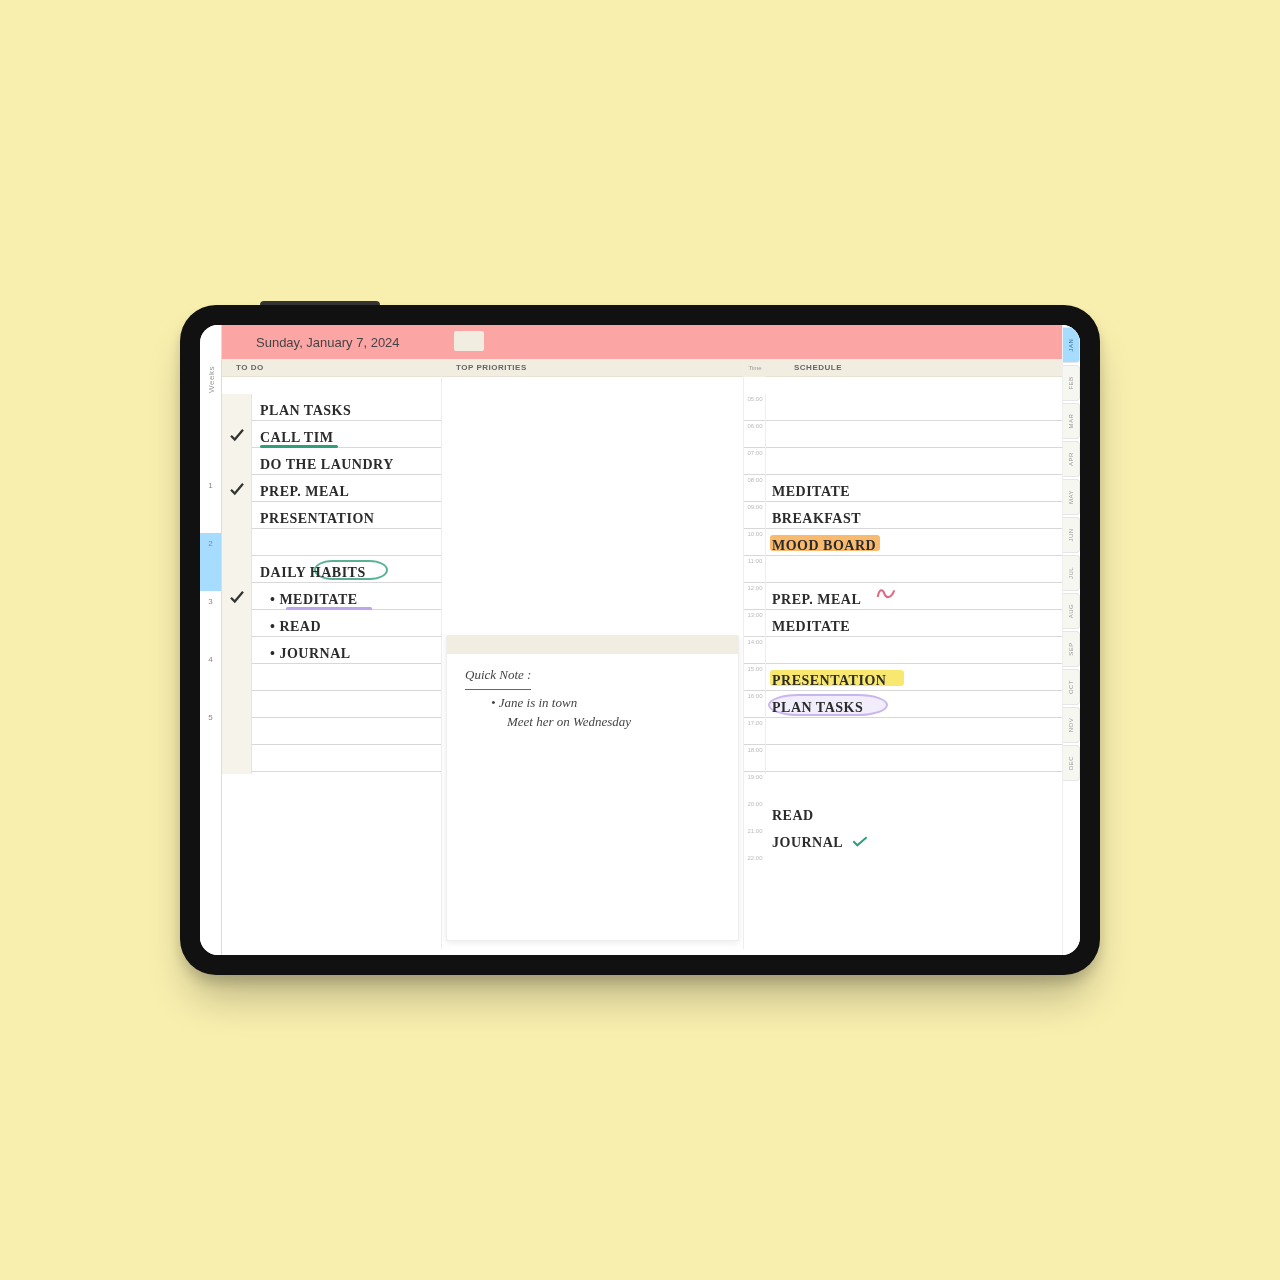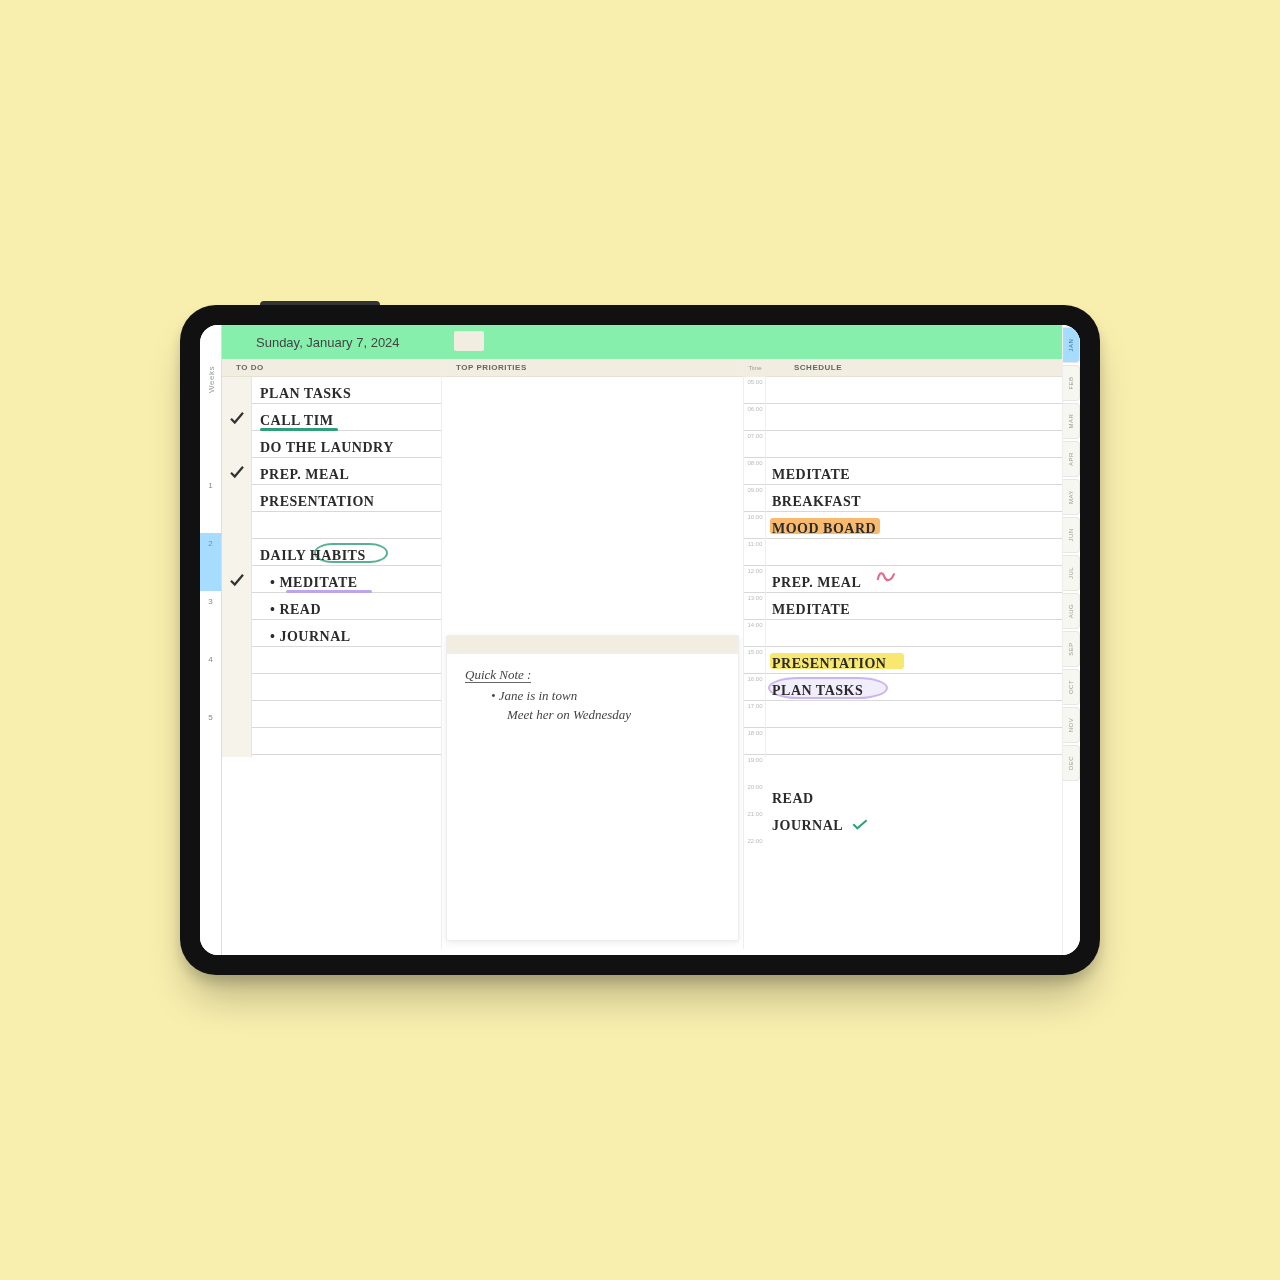--- a/index.html
+++ b/index.html
@@ -106,21 +106,21 @@
     flex-direction:column;
     position:relative;
   }
   .date-bar{
     height:34px;
     display:flex;
     align-items:center;
     padding:0 14px 0 34px;
     font-size:13px;
     color:#444;
-    background:#86efac;
+    background:#fca5a5;
     position:relative;
   }
   .date-bar::after{
     content:"";
     position:absolute;
     left:232px; top:6px;
     width:30px; height:20px;
     background:#f2ede1;
     border-radius:2px;
   }
@@ -152,21 +152,21 @@
     border-bottom:1px solid #e6e1d3;
   }
   .col-sched .col-header{ padding-left:28px; }
 
   
   .ruled{
     position:relative;
     background-image: linear-gradient(to bottom, transparent 26px, #d8d8d8 26px, #d8d8d8 27px);
     background-size: 100% 27px;
   }
-  .ruled-area{ height:380px; }
+  .ruled-area{ height:380px;margin-top:17px; }
 
   
   .gutter{
     position:absolute;
     left:0; top:0; bottom:0;
     width:30px;
     background:#f6f3ea;
     border-right:1px solid #e8e4d8;
   }
 
@@ -270,21 +270,21 @@
     background:#f2ede1;
     border-bottom:1px solid #eee;
   }
   .note-body{
     padding:14px 18px;
   }
   .note-body .line{ margin-bottom:6px; }
   .note-title-underline{
     display:inline-block;
     border-bottom:1px solid #666;
-    padding-bottom:1px;
+    padding-bottom:8px;
   }
 </style>
 </head>
 <body>
 
 <div class="tablet">
   <div class="screen">
 
     <div class="weeks-rail">
       <div class="weeks-label">Weeks</div>

